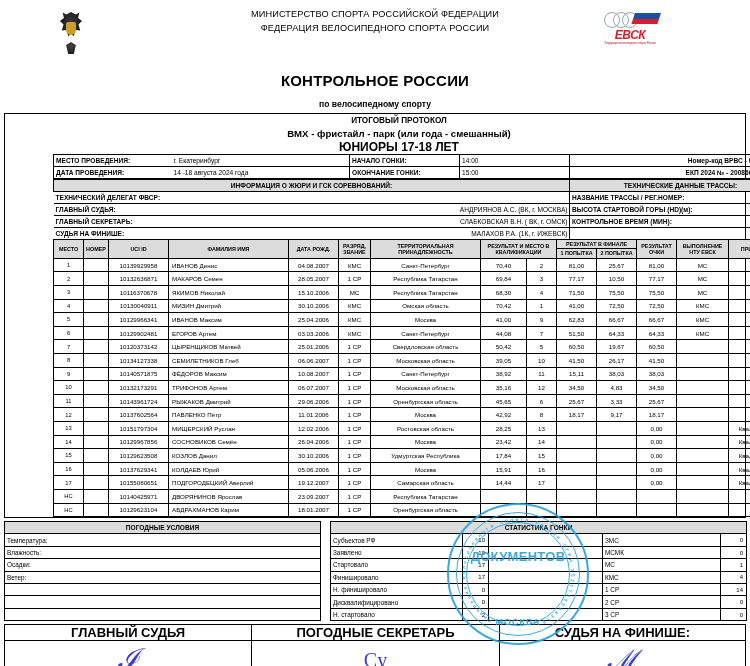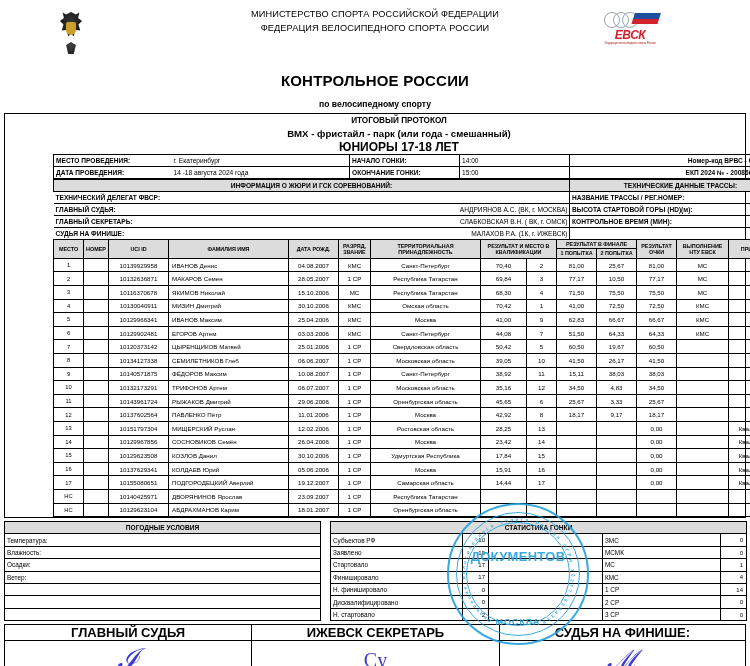--- a/index.html
+++ b/index.html
@@ -753,21 +753,21 @@
 
   <table class="sigtbl">
     <colgroup>
         <col style="width:247px">
         <col style="width:247px">
         <col style="width:246px">
       </colgroup>
     <tbody>
         <tr>
       <td class="sh">ГЛАВНЫЙ СУДЬЯ</td>
-      <td class="sh">ИЖЕВСК СЕКРЕТАРЬ</td>
+      <td class="sh">ПОГОДНЫЕ СЕКРЕТАРЬ</td>
       <td class="sh">СУДЬЯ НА ФИНИШЕ:</td>
     </tr>
     <tr>
       <td class="sp">
         <span class="sig-ink sig1">ℐ</span>
       </td>
       <td class="sp">
         <span class="sig-ink sig2">Cу</span>
       </td>
       <td class="sp">

